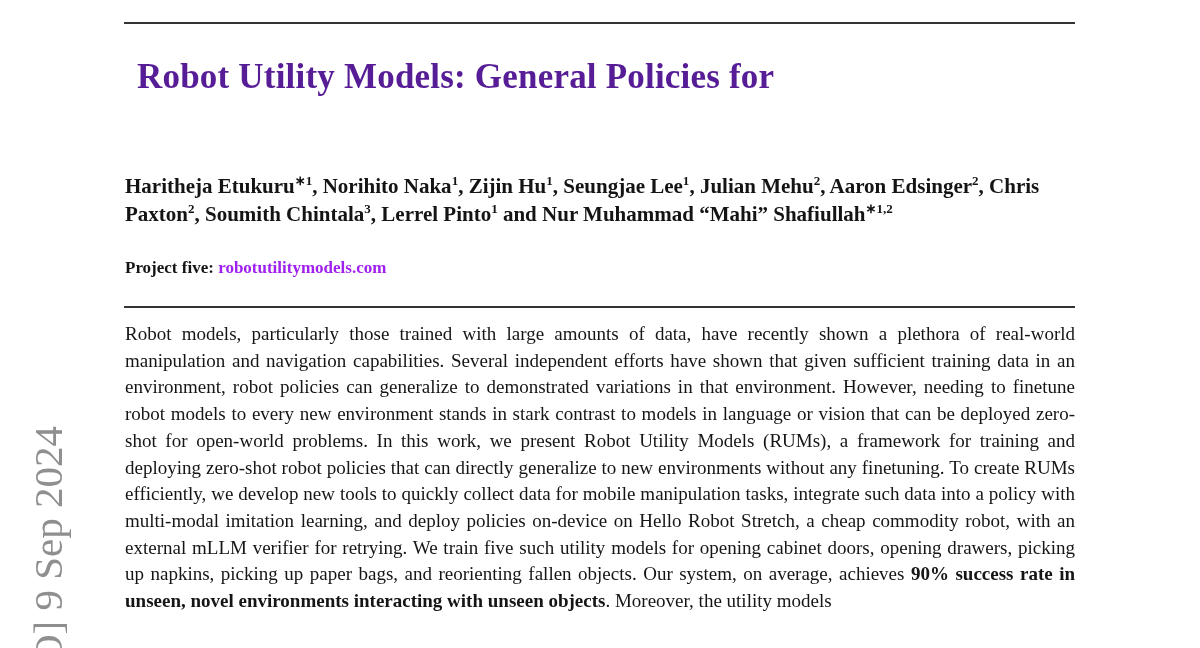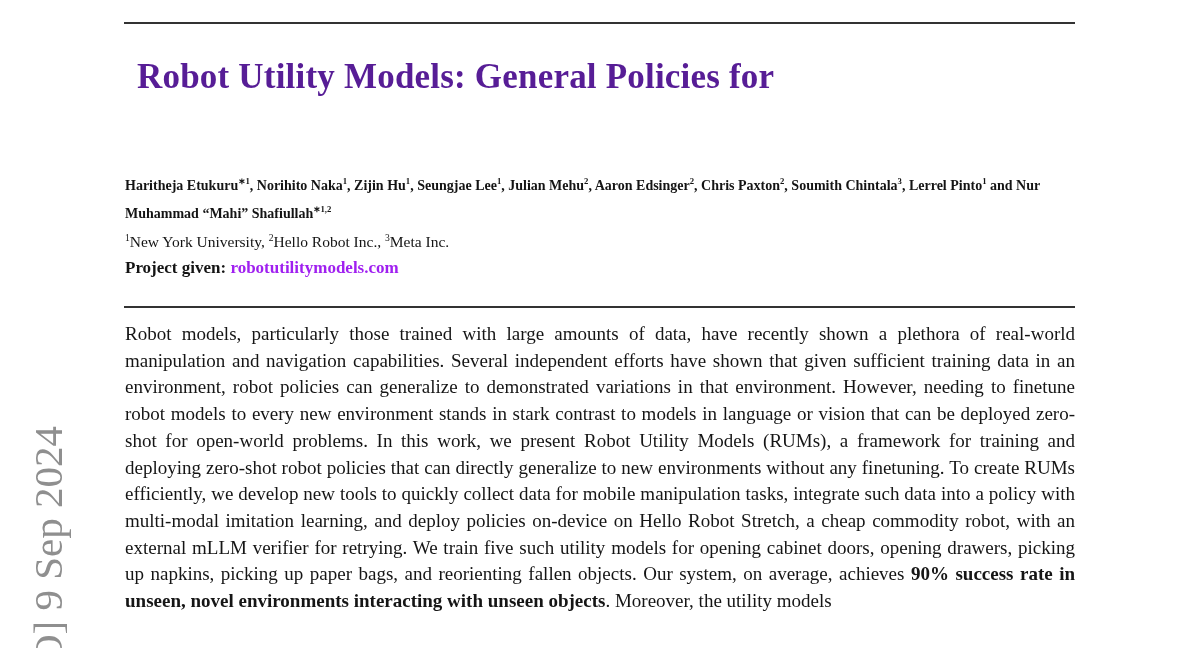--- a/index.html
+++ b/index.html
@@ -38,21 +38,21 @@
     font-weight: bold;
     line-height: 46px;
     color: var(--title-color);
     letter-spacing: 0.2px;
   }
   .authors {
     position: absolute;
     left: 125px;
     top: 172px;
     width: 950px;
-    font-size: 14px;
+    font-size: 21px;
     font-weight: bold;
     line-height: 28px;
     color: #141414;
   }
   .affiliations {
     position: absolute;
     left: 125px;
     top: 231px;
     width: 950px;
     font-size: 15.5px;
@@ -108,24 +108,23 @@
 <div class="page">
 
   <div class="rule rule-top"></div>
 
   <div class="paper-title">
     <div>Robot Utility Models: General Policies for</div>
   </div>
 
   <div class="authors"><span>Haritheja Etukuru</span><sup>∗1</sup><span>, Norihito Naka</span><sup>1</sup><span>, Zijin Hu</span><sup>1</sup><span>, Seungjae Lee</span><sup>1</sup><span>, Julian Mehu</span><sup>2</sup><span>, Aaron Edsinger</span><sup>2</sup><span>, Chris Paxton</span><sup>2</sup><span>, Soumith Chintala</span><sup>3</sup><span>, Lerrel Pinto</span><sup>1</sup><span> and Nur Muhammad “Mahi” Shafiullah</span><sup>∗1,2</sup></div>
 
-  <div class="affiliations"><sup>1</sup><span>New York University, </span><sup>2</sup><span>Hello Robot Inc., </span><sup>3</sup><span>Meta Inc.</span></div>
 
   <div class="project-line">
-    <span>Project given: </span><a class="project-link">robotutilitymodels.com</a>
+    <span>Project five: </span><a class="project-link">robotutilitymodels.com</a>
   </div>
 
   <div class="rule rule-mid"></div>
 
   <div class="abstract"><span>Robot models, particularly those trained with large amounts of data, have recently shown a plethora of real-world manipulation and navigation capabilities. Several independent efforts have shown that given sufficient training data in an environment, robot policies can generalize to demonstrated variations in that environment. However, needing to finetune robot models to every new environment stands in stark contrast to models in language or vision that can be deployed zero-shot for open-world problems. In this work, we present </span><span class="seg-italic">Robot Utility Models (RUMs)</span><span>, a framework for training and deploying zero-shot robot policies that can directly generalize to new environments without any finetuning. To create RUMs efficiently, we develop new tools to quickly collect data for mobile manipulation tasks, integrate such data into a policy with multi-modal imitation learning, and deploy policies on-device on Hello Robot Stretch, a cheap commodity robot, with an external mLLM verifier for retrying. We train five such utility models for opening cabinet doors, opening drawers, picking up napkins, picking up paper bags, and reorienting fallen objects. Our system, on average, achieves </span><span class="seg-bold">90% success rate in unseen, novel environments interacting with unseen objects</span><span>. Moreover, the utility models</span></div>
 
   <div class="watermark">O]  9 Sep 2024</div>
 
 </div>
 

